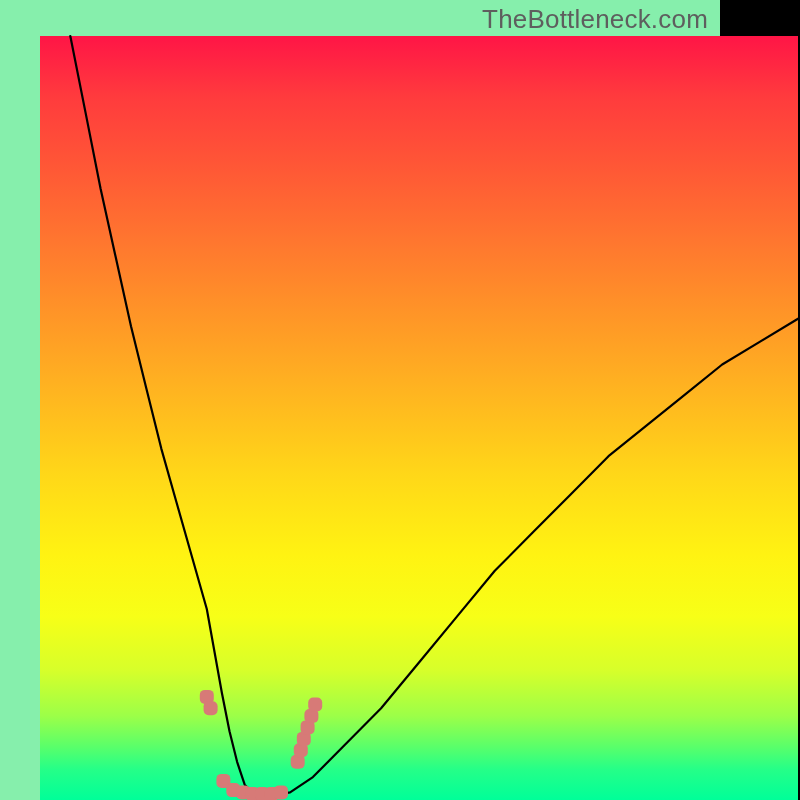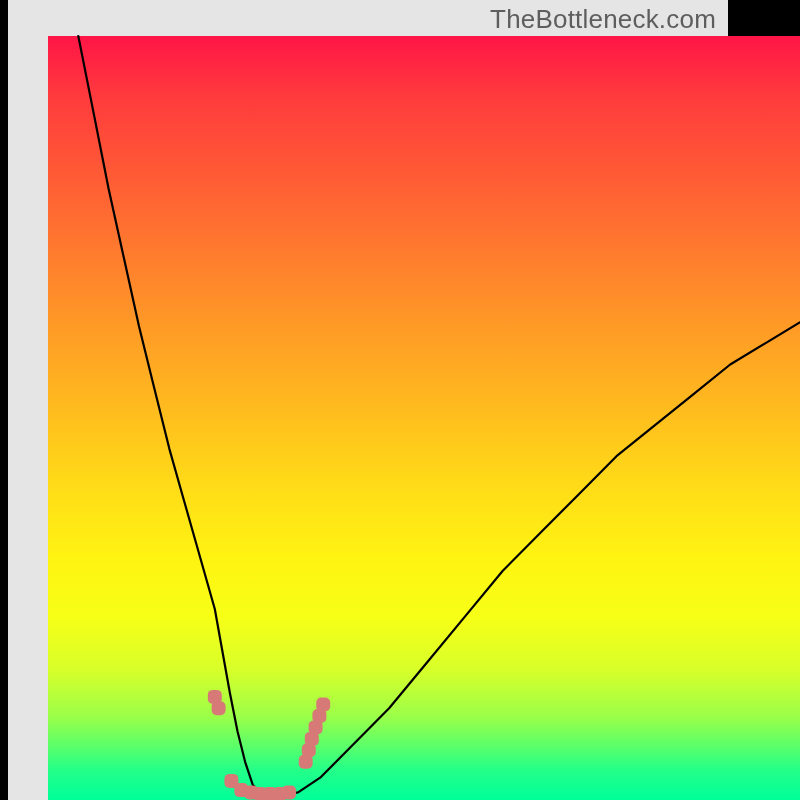--- a/index.html
+++ b/index.html
@@ -8,22 +8,21 @@
     width: 800px;
     height: 800px;
     background: #000;
     overflow: hidden;
     font-family: Arial, Helvetica, sans-serif;
   }
   .frame {
     position: relative;
     width: 720px;
     height: 800px;
-    background: #e5e5e5;
-    margin-left: 8px;
+    background: #86efac;
   }
   .watermark {
     position: absolute;
     top: 4px;
     right: 12px;
     color: #5e5e5e;
     font-size: 26px;
     font-weight: 500;
     letter-spacing: 0.2px;
     z-index: 5;

